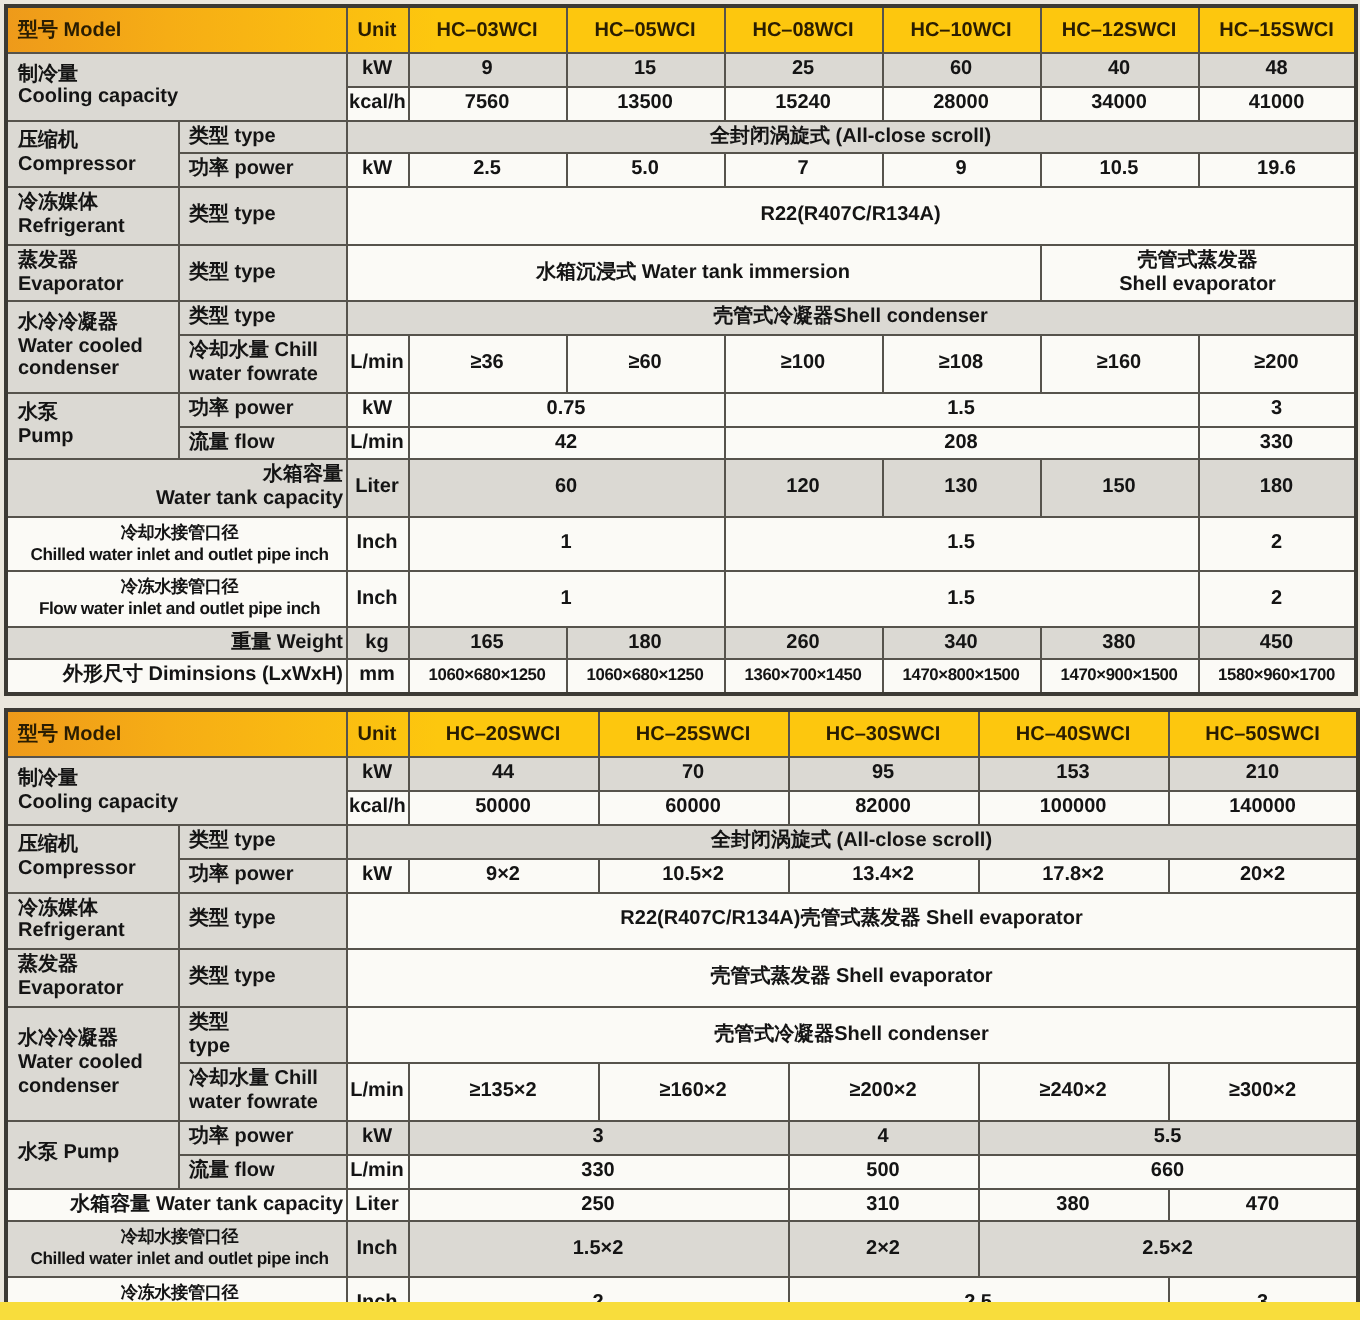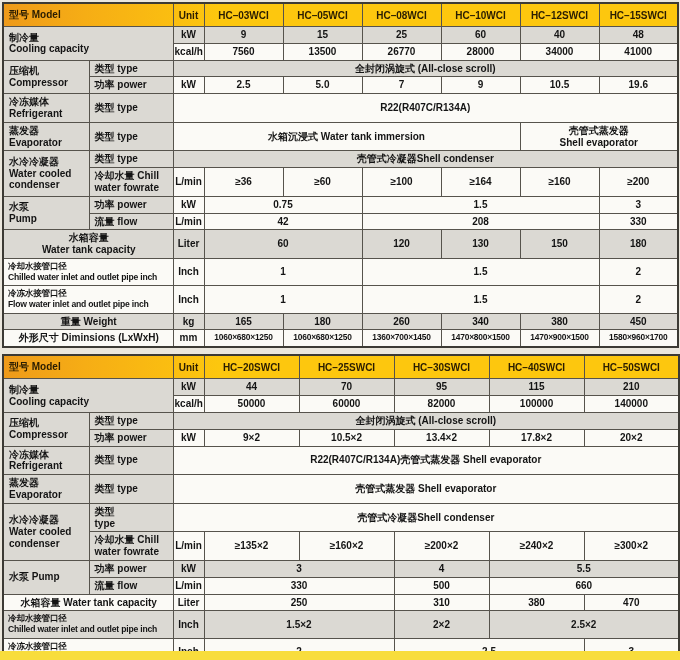--- a/index.html
+++ b/index.html
@@ -35,23 +35,23 @@
   thead tr{
     background:linear-gradient(90deg,var(--header-orange) 0%,#f6ad15 12%,var(--header-yellow) 32%,var(--header-yellow) 100%);
   }
   th.hl{text-align:left;padding-left:5px;}
   td{
     font-size:10px;color:#141414;
     padding:2px 1px;line-height:1.18;
   }
   tr.g td{background:var(--row-gray);}
   td.lab{background:var(--row-gray);text-align:left;padding-left:5px;}
-  td.fl{text-align:center;padding-left:2px;}
+  td.fl{text-align:right;padding-left:2px;}
   td.fls{
-    text-align:left;padding-left:4px;
+    text-align:center;padding-left:4px;
     font-size:8.6px;letter-spacing:-0.2px;line-height:1.3;
   }
   td.dim{font-size:8.4px;letter-spacing:-0.2px;padding:3px 0;}
   .accent-bar{
     position:absolute;left:0;right:0;bottom:0;height:9px;
     background:var(--accent-bar);
   }
 </style>
 </head>
 <body>
@@ -90,21 +90,21 @@
           <td>15</td>
           <td>25</td>
           <td>60</td>
           <td>40</td>
           <td>48</td>
         </tr>
         <tr>
           <td>kcal/h</td>
           <td>7560</td>
           <td>13500</td>
-          <td>26770</td>
+          <td>15240</td>
           <td>28000</td>
           <td>34000</td>
           <td>41000</td>
         </tr>
         <tr class="g">
           <td rowspan="2" class="lab">压缩机
 Compressor</td>
           <td class="lab">类型 type</td>
           <td colspan="7">全封闭涡旋式 (All-close scroll)</td>
         </tr>
@@ -139,21 +139,21 @@
           <td class="lab">类型 type</td>
           <td colspan="7">壳管式冷凝器Shell condenser</td>
         </tr>
         <tr>
           <td class="lab">冷却水量 Chill
 water fowrate</td>
           <td>L/min</td>
           <td>≥36</td>
           <td>≥60</td>
           <td>≥100</td>
-          <td>≥164</td>
+          <td>≥108</td>
           <td>≥160</td>
           <td>≥200</td>
         </tr>
         <tr>
           <td rowspan="2" class="lab">水泵
 Pump</td>
           <td class="lab">功率 power</td>
           <td>kW</td>
           <td colspan="2">0.75</td>
           <td colspan="3">1.5</td>
@@ -237,21 +237,21 @@
         </tr>
       </thead>
       <tbody>
         <tr class="g">
           <td colspan="2" rowspan="2" class="lab">制冷量
 Cooling capacity</td>
           <td>kW</td>
           <td>44</td>
           <td>70</td>
           <td>95</td>
-          <td>115</td>
+          <td>153</td>
           <td>210</td>
         </tr>
         <tr>
           <td>kcal/h</td>
           <td>50000</td>
           <td>60000</td>
           <td>82000</td>
           <td>100000</td>
           <td>140000</td>
         </tr>

